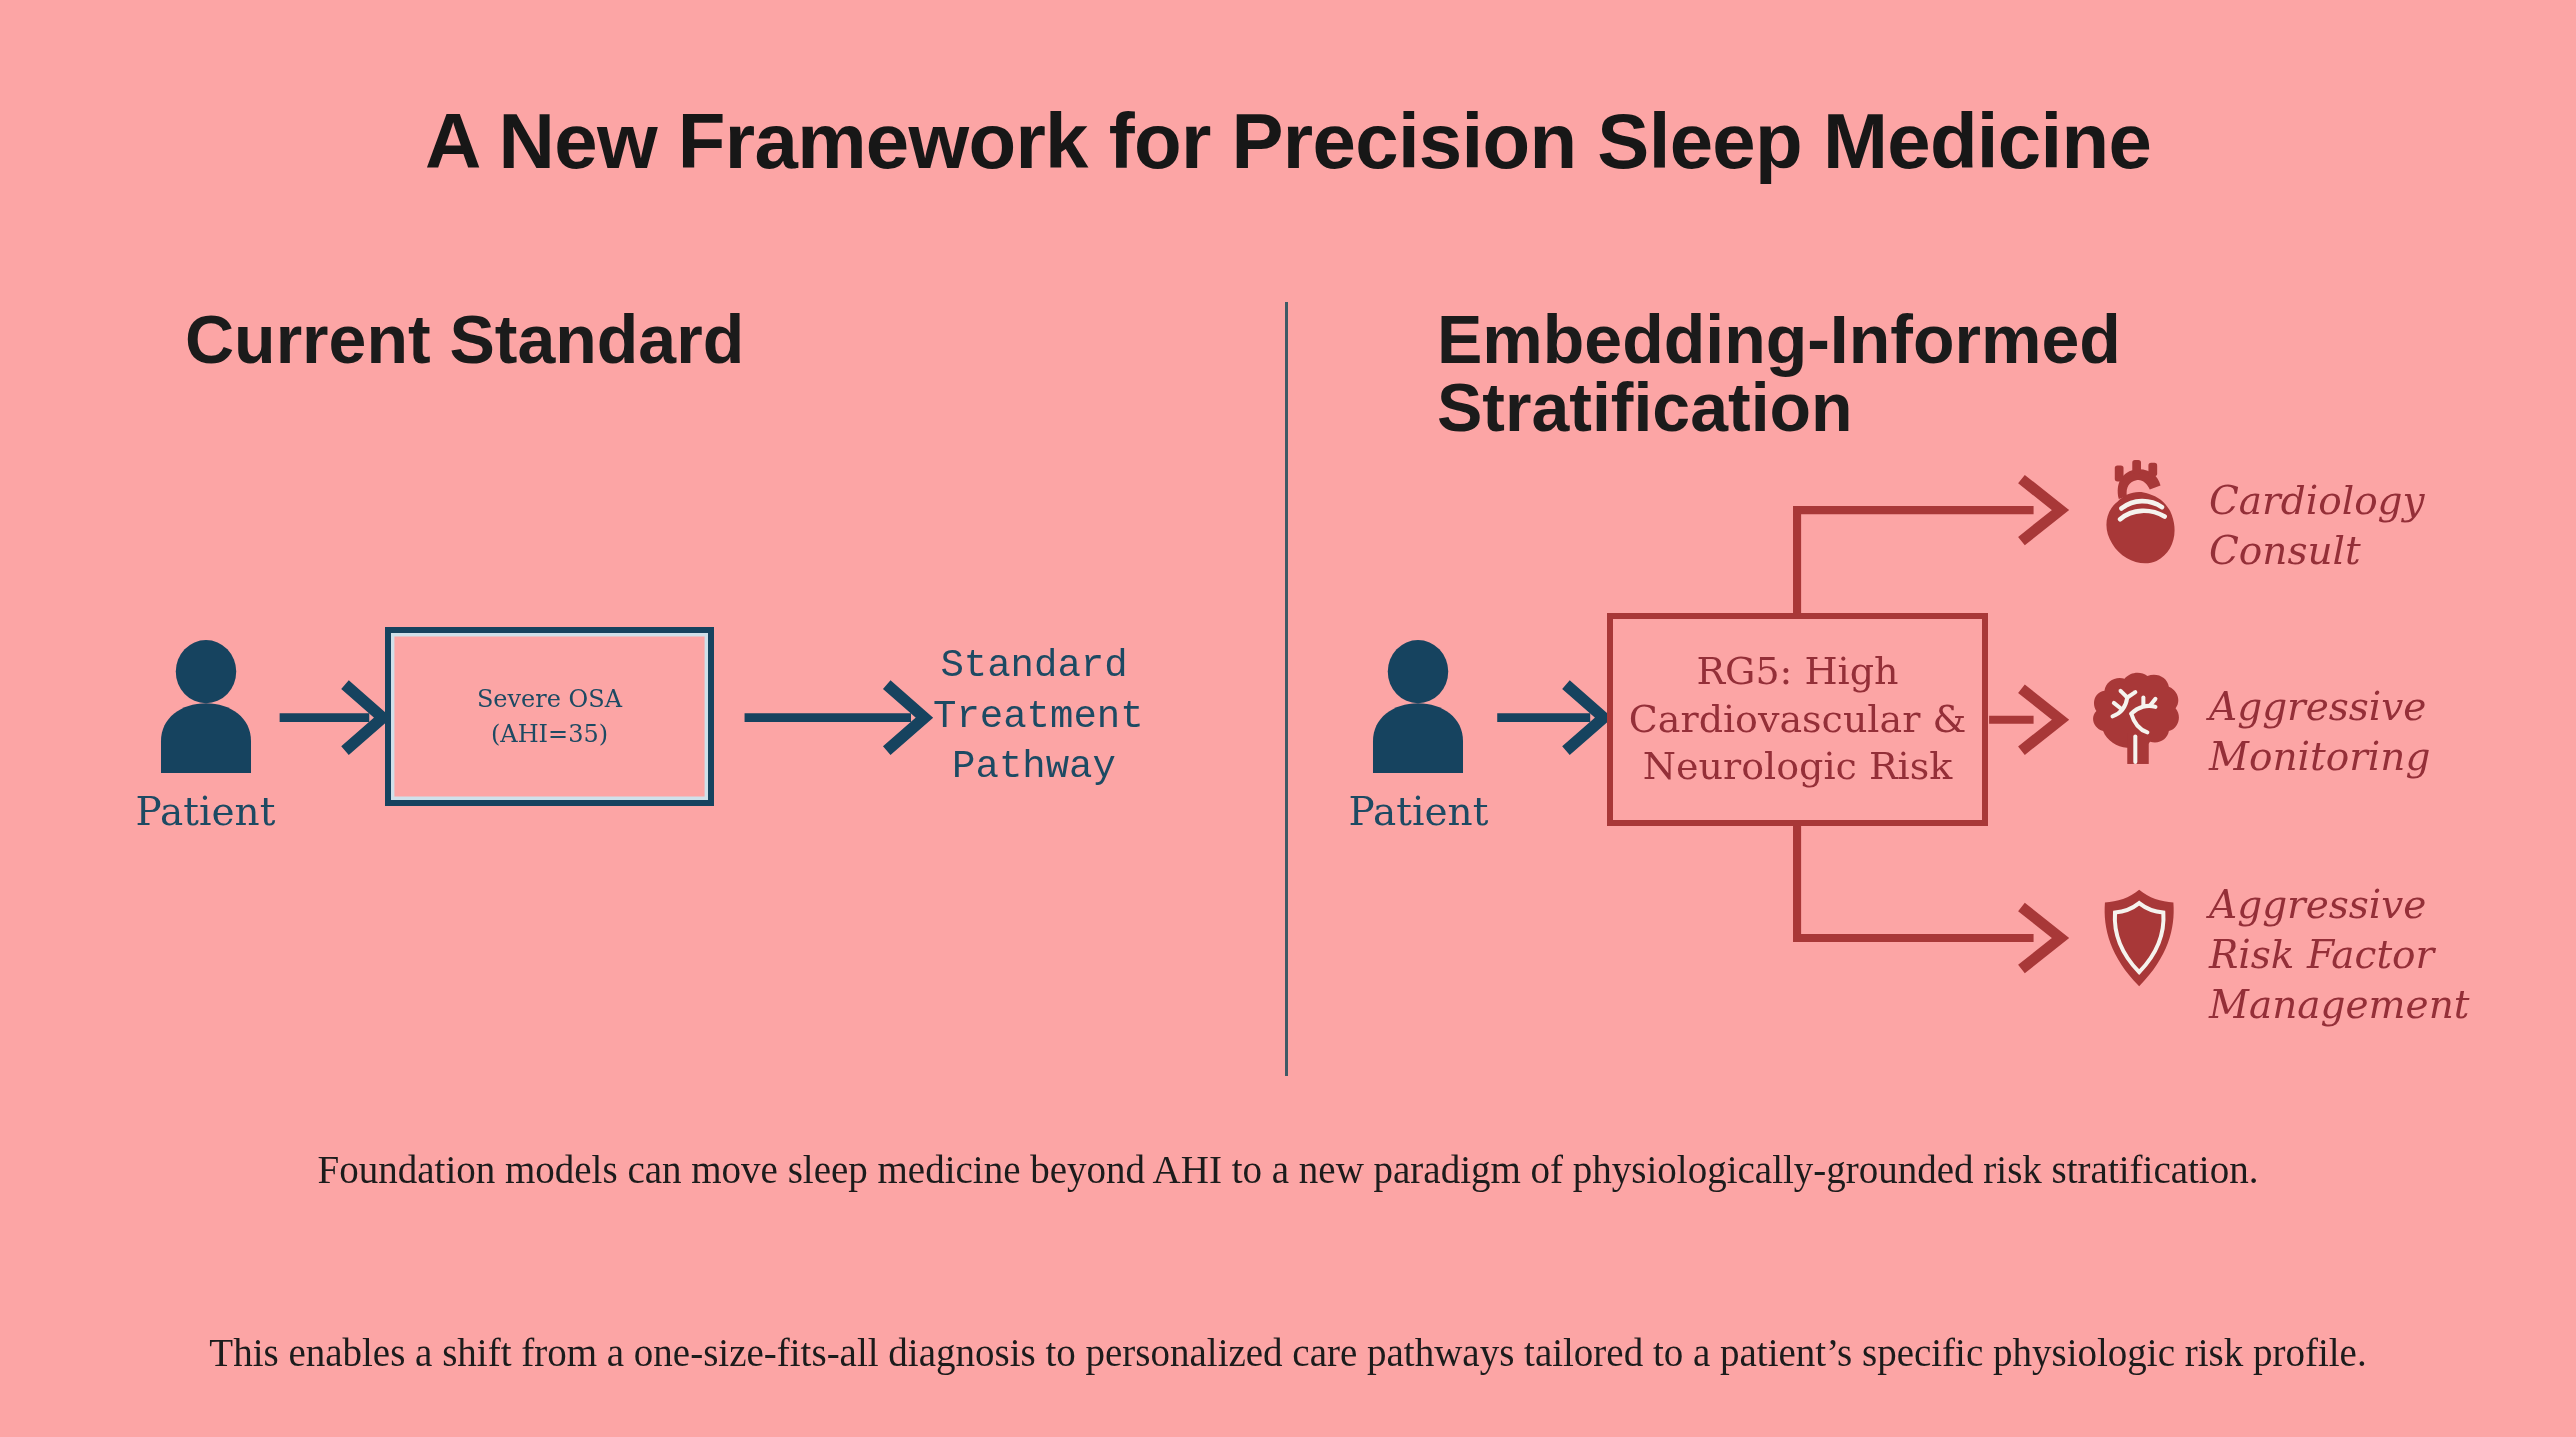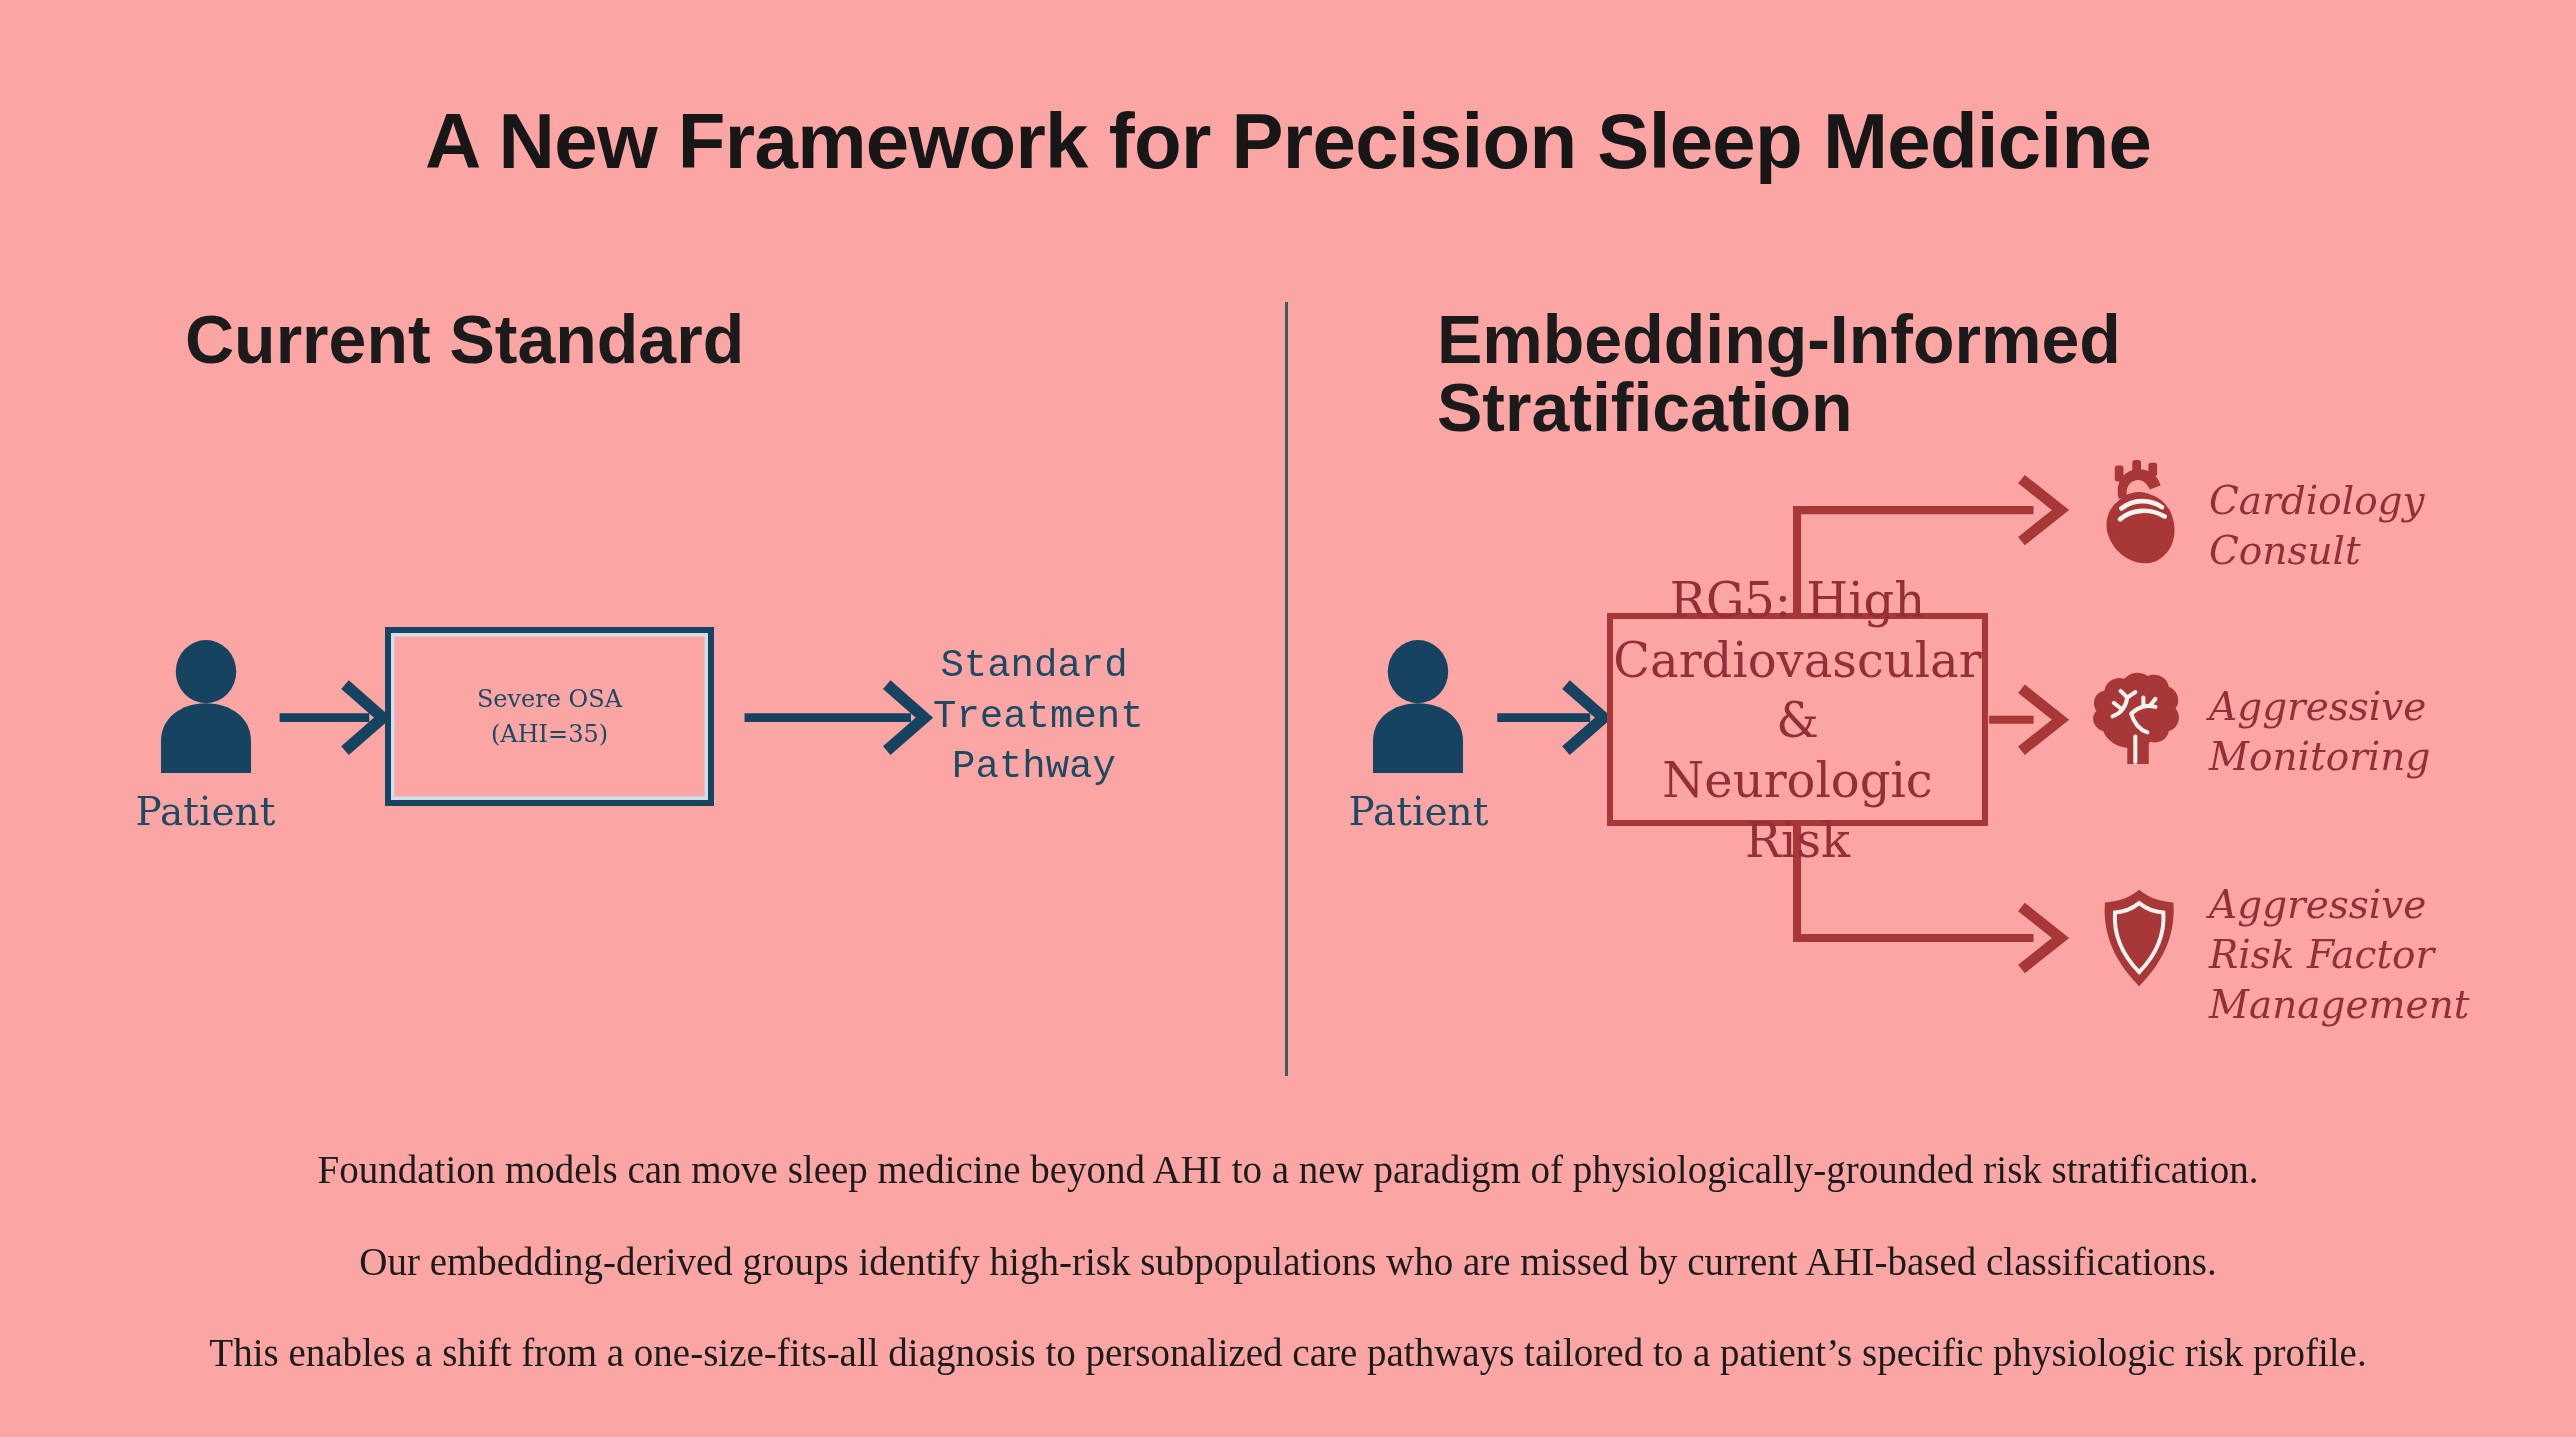--- a/index.html
+++ b/index.html
@@ -32,21 +32,21 @@
     align-items:center;text-align:center;font-family:"DejaVu Serif",serif;
     box-sizing:border-box;
   }
   .navy-box{
     left:385px;top:627px;width:329px;height:179px;
     border:6.7px solid #16435f;box-shadow:inset 0 0 0 3.4px #cfe0ea;
     color:#1d4a63;font-size:24px;line-height:1.45;
   }
   .red-box{
     left:1607px;top:613px;width:381px;height:213px;
-    border:6.7px solid #a83838;color:#942f38;font-size:48px;line-height:1.25;
+    border:6.7px solid #a83838;color:#942f38;font-size:38px;line-height:1.25;
   }
   .pathway-label{
     position:absolute;left:933px;top:641px;width:202px;text-align:center;
     font-family:Liberation Mono, monospace;color:#1d4a63;font-size:39px;line-height:1.3;
   }
   .outcome-label{
     position:absolute;left:2209px;font-family:"DejaVu Serif",serif;
     color:#942f38;font-size:39px;line-height:1.28;font-style:italic;
   }
   .footer-line{
@@ -164,17 +164,16 @@
     <path fill="#a83838" d="M67 4 C53 16 34 22 16 23 C13 62 24 104 67 148 C110 104 121 62 118 23 C100 22 81 16 67 4 Z"></path>
     <path stroke="#f5f3ee" stroke-width="6" fill="none" d="M67 24 C57 32 44 37 31 38 C29 66 37 96 67 127 C97 96 105 66 103 38 C90 37 77 32 67 24 Z"></path>
   </svg>
   <div class="outcome-label" style="top:880px">
     <div>Aggressive</div>
     <div>Risk Factor</div>
     <div>Management</div>
   </div>
 
   <p class="footer-line" style="top:1150px">Foundation models can move sleep medicine beyond AHI to a new paradigm of physiologically-grounded risk stratification.</p>
-  <p class="footer-line" style="top:1242px">Our embedding-derived groups identify high-risk subpopulations who are missed by current AHI-based classifications.</p>
   <p class="footer-line" style="top:1333px">This enables a shift from a one-size-fits-all diagnosis to personalized care pathways tailored to a patient’s specific physiologic risk profile.</p>
 
 </div>
 
 
 </body></html>

